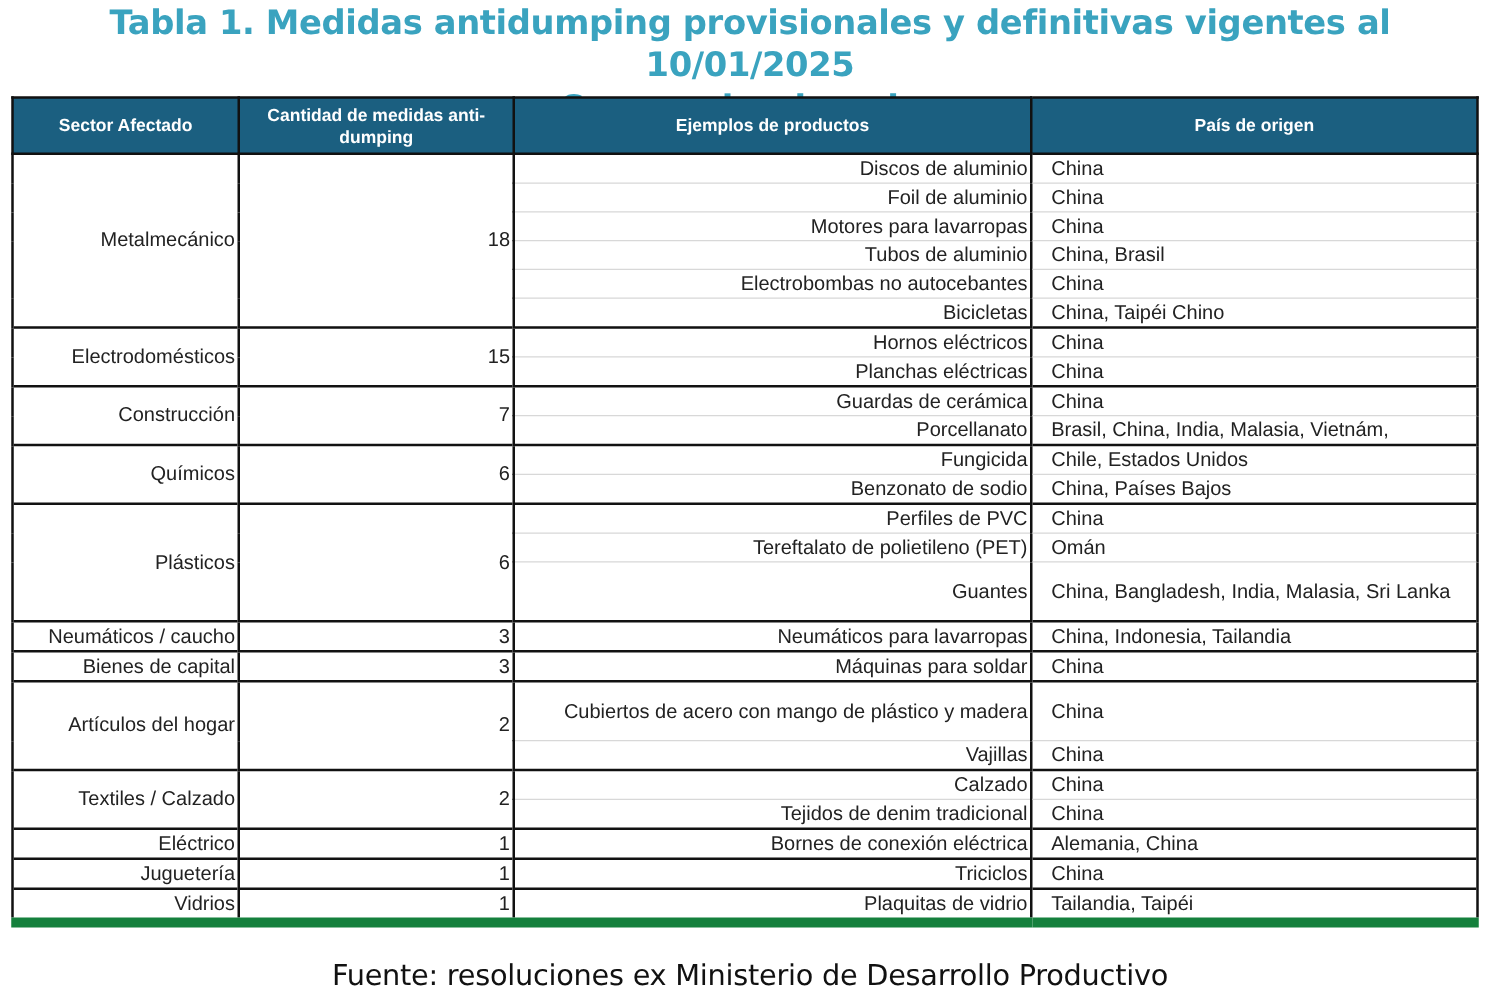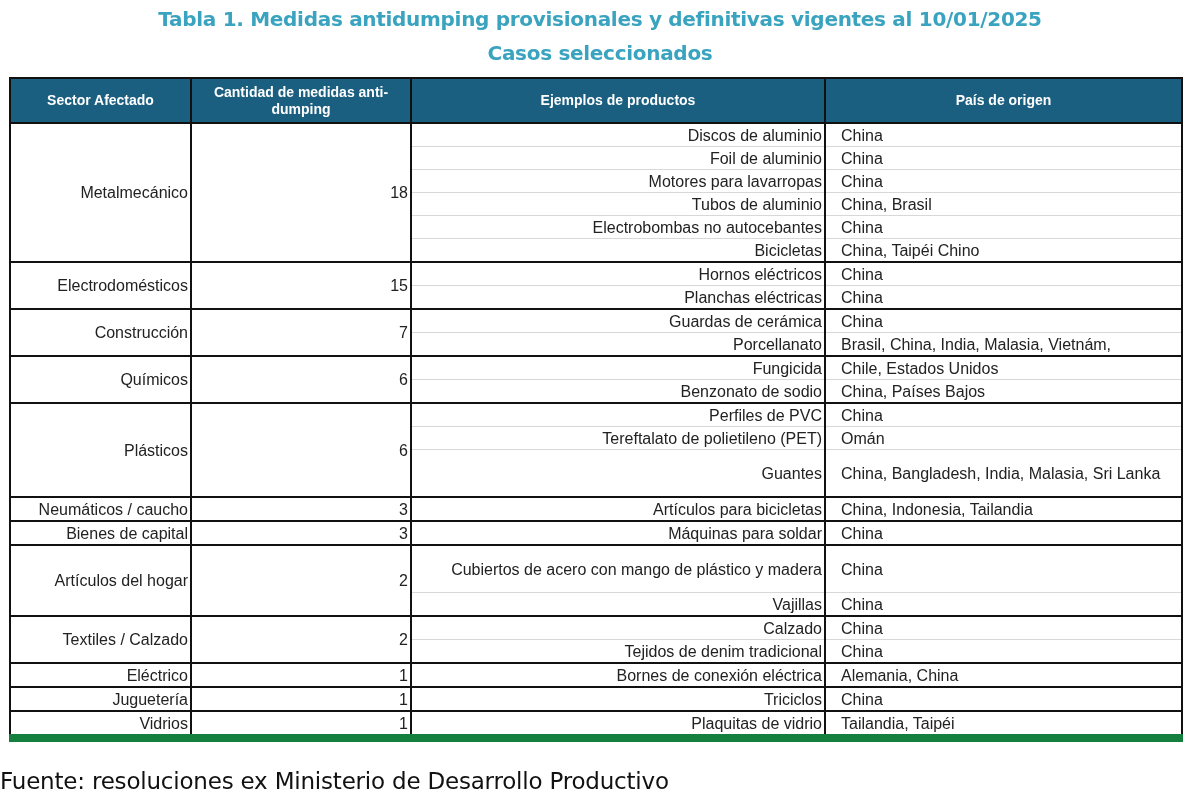--- a/index.html
+++ b/index.html
@@ -1,20 +1,20 @@
 <!DOCTYPE html>
 <html><head>
 <meta charset="utf-8">
 <style>
   html, body { margin: 0; padding: 0; background: #ffffff; }
   body { width: 1200px; height: 801px; position: relative; overflow: hidden; font-family: "Liberation Sans", sans-serif; }
   .title {
     position: absolute; left: 0; top: 2px; width: 1200px; text-align: center;
     color: #3aa3bf; font-family: "DejaVu Sans", sans-serif; font-weight: bold;
-    font-size: 20px; line-height: 34px; letter-spacing: -0.3px;
+    font-size: 27px; line-height: 34px; letter-spacing: -0.3px;
   }
   .title .line2 { display: block; }
   table.main {
     position: absolute; left: 9px; top: 77px; width: 1172px;
     border-collapse: collapse; table-layout: fixed;
     font-family: "Liberation Sans", sans-serif; color: #222;
   }
   table.main col.c1 { width: 181px; }
   table.main col.c2 { width: 220px; }
   table.main col.c3 { width: 414px; }
@@ -32,21 +32,21 @@
     text-align: right; border-left: 2px solid #111; border-right: 2px solid #111;
   }
   td.prod { border-right: 2px solid #111; border-left: 2px solid #111; text-align: right; padding-left: 3px; }
   td.orig { border-right: 2px solid #111; text-align: left; padding-left: 15px; }
   tr.sub td.prod, tr.sub td.orig { border-top: 1px solid #d8d8d8; }
   tr.grp-start td { border-top: 2px solid #111; }
   tr.last td { border-bottom: 8px solid #15803d; }
   td.wrap { white-space: normal; line-height: 23px; }
   tr.tall td { height: 46px; }
   .source {
-    position: absolute; left: 0; top: 768px; width: 1200px; text-align: left;
+    position: absolute; left: 0; top: 768px; width: 1200px; text-align: center;
     font-size: 23px; color: #111; font-family: "DejaVu Sans", sans-serif; letter-spacing: -0.2px;
   }
 </style>
 </head>
 <body>
 
 <div class="title">
   <span>Tabla 1. Medidas antidumping provisionales y definitivas vigentes al 10/01/2025</span>
   <span class="line2">Casos seleccionados</span>
 </div>
@@ -139,21 +139,21 @@
       <td class="orig">Omán</td>
     </tr>
     <tr class="sub tall">
       <td class="prod">Guantes</td>
       <td class="orig wrap">China, Bangladesh, India, Malasia, Sri Lanka</td>
     </tr>
 
     <tr class="grp-start">
       <td class="sector">Neumáticos / caucho</td>
       <td class="count">3</td>
-      <td class="prod">Artículos para bicicletas</td>
+      <td class="prod">Neumáticos para lavarropas</td>
       <td class="orig">China, Indonesia, Tailandia</td>
     </tr>
 
     <tr class="grp-start">
       <td class="sector">Bienes de capital</td>
       <td class="count">3</td>
       <td class="prod">Máquinas para soldar</td>
       <td class="orig">China</td>
     </tr>
 

